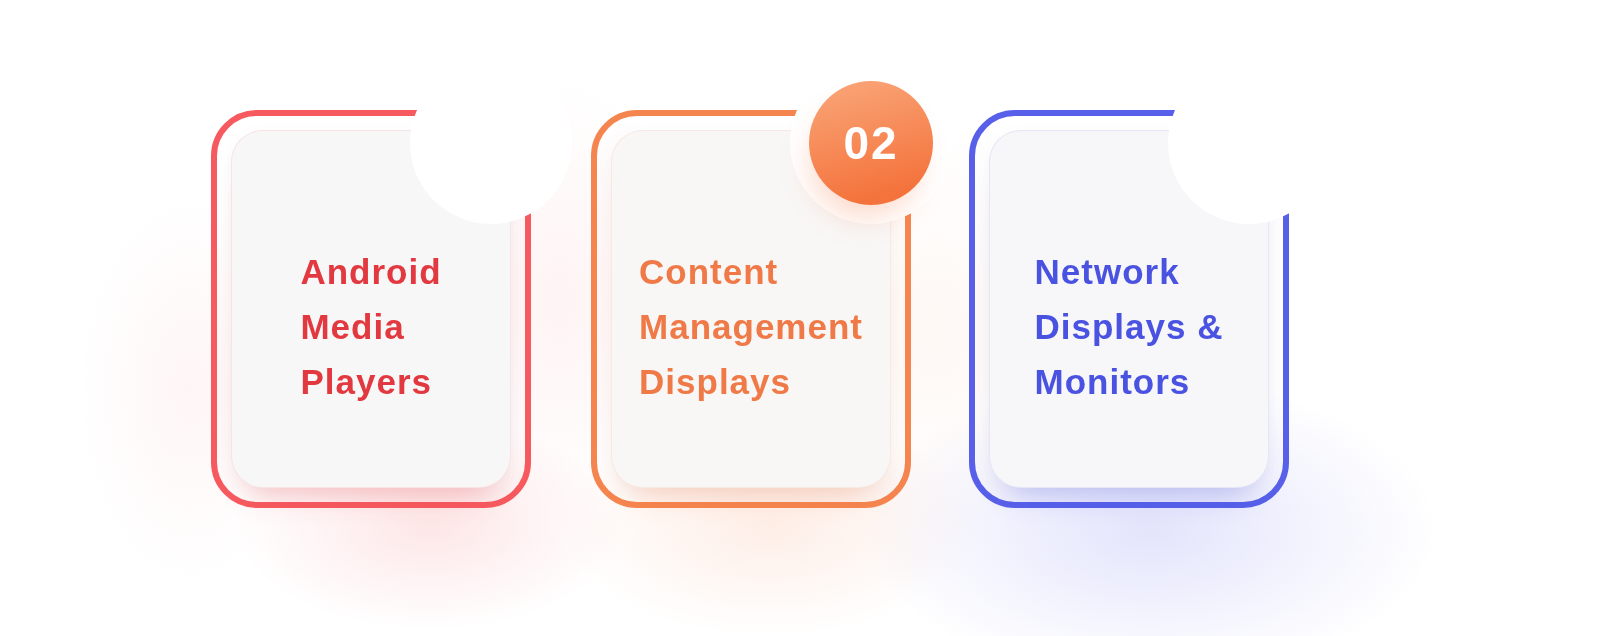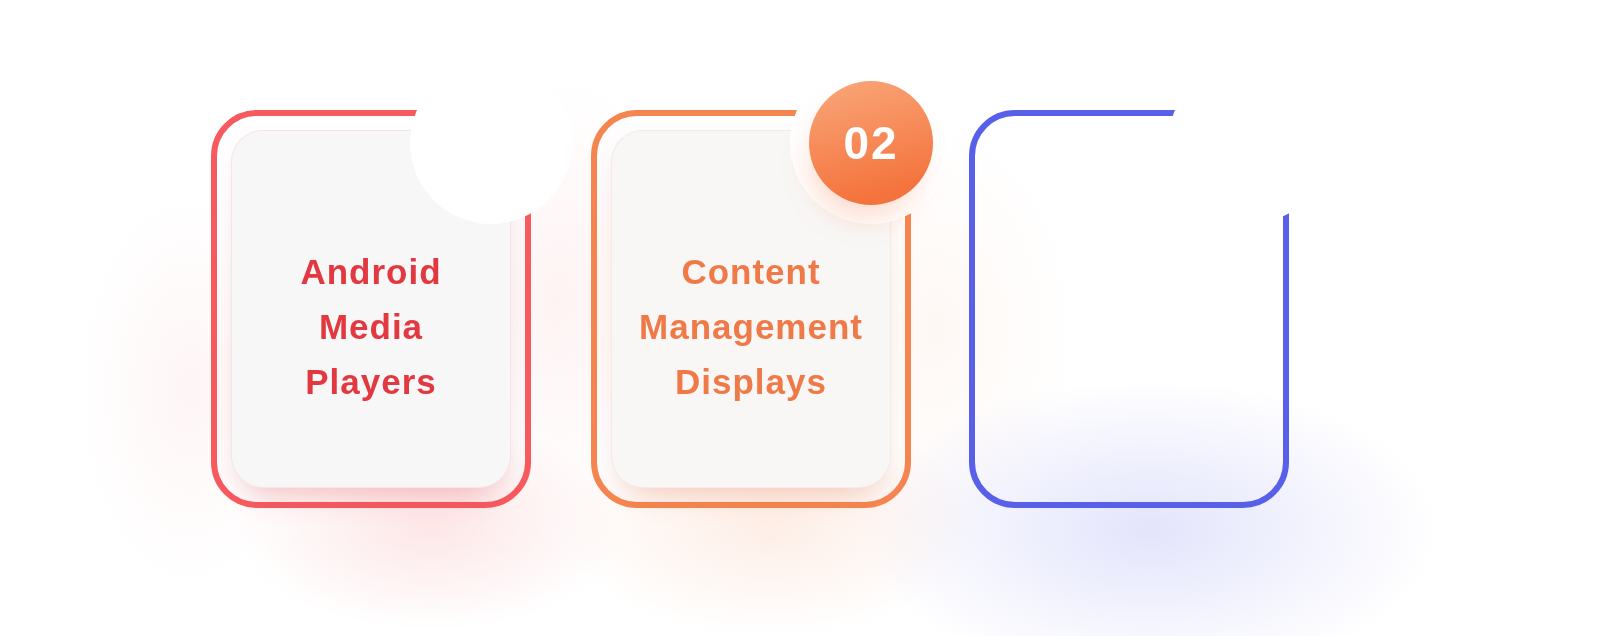--- a/index.html
+++ b/index.html
@@ -44,21 +44,21 @@
     inset: 20px;
     background: var(--inner-bg);
     border: 1px solid var(--inner-border);
     border-radius: 32px;
     box-shadow:
       0 24px 30px -18px var(--glow),
       0 6px 18px rgba(120,120,140,0.06);
     display: flex;
     align-items: center;
     justify-content: center;
-    text-align: center;
+    text-align: left;
     z-index: 2;
   }
   .title {
     font-size: 35px;
     line-height: 55px;
     font-weight: 700;
     letter-spacing: 1px;
     color: var(--text);
     white-space: pre-line;
     padding-top: 34px;
@@ -119,16 +119,21 @@
 Displays</div>
     </div>
     <div class="notch"></div>
     <div class="badge">
       <span class="num">02</span>
     </div>
   </div>
 
   <div class="card pos-2" style="--border: #5860e9; --text: #4a52e2; --badge-from: #7079f0; --badge-to: #4e56e3; --glow: rgba(78,86,227,0.30); --inner-border: rgba(78,86,227,0.10); --inner-bg: #f7f7f9;">
     <div class="outline"></div>
+    <div class="inner">
+      <div class="title">Network
+Displays &amp;
+Monitors</div>
+    </div>
     <div class="notch"></div>
   </div>
 
 </div>
 
 </body></html>

